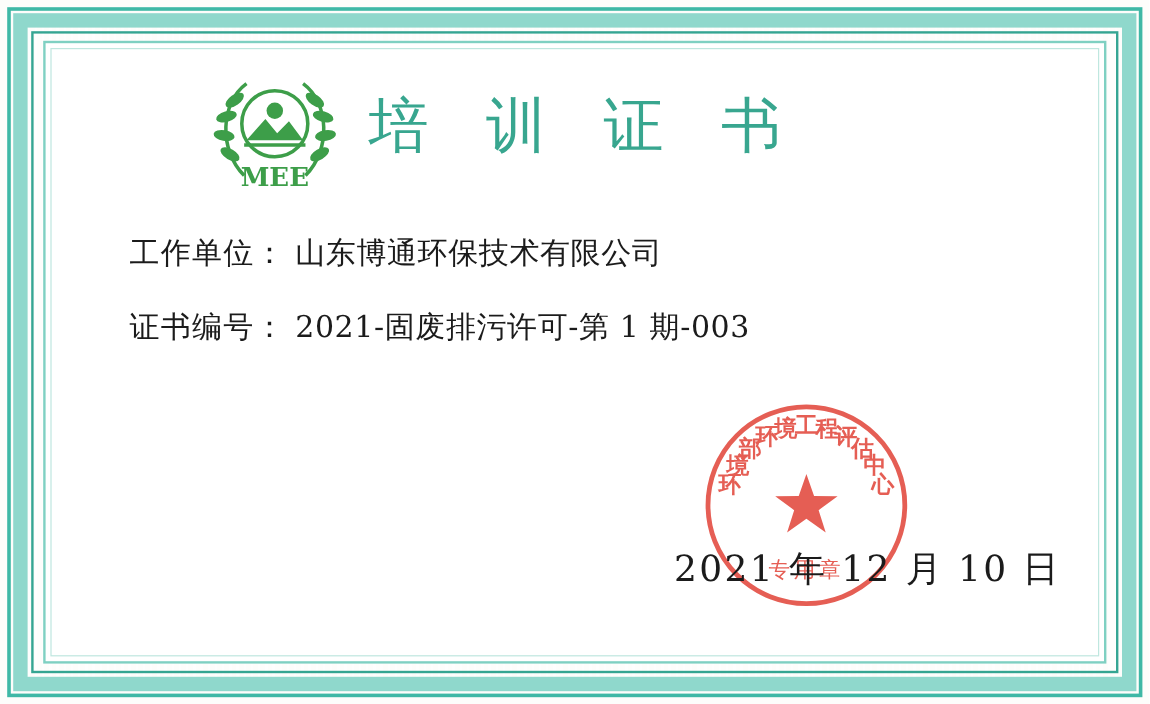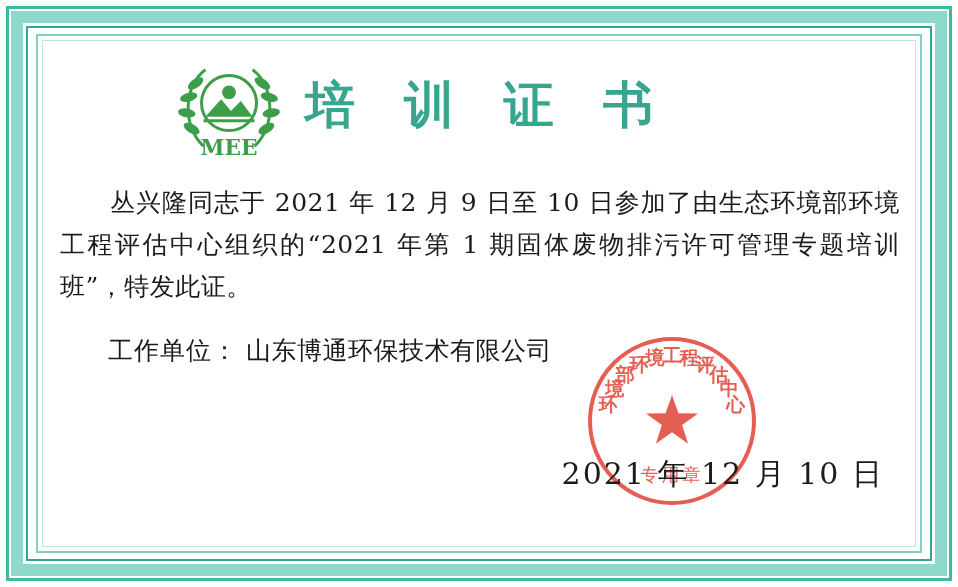--- a/index.html
+++ b/index.html
@@ -105,21 +105,21 @@
   }
 
   .title {
     position: absolute;
     left: 0;
     right: 0;
     top: 24px;
     text-align: center;
     font-family: "DejaVu Serif", serif;
     font-size: 50px;
-    font-weight: bold;
+    font-weight: normal;
     letter-spacing: 16px;
     color: #38a68f;
     text-indent: 16px;
   }
 
   
   .body-text {
     margin-top: 14px;
     font-size: 25px;
     line-height: 42px;
@@ -246,28 +246,28 @@
           <path d="M36 66 L52 48 L62 60 L72 50 L84 66 Z" fill="#3d9e49"></path>
           <path d="M34 70 h52" stroke="#3d9e49" stroke-width="3"></path>
           <text x="60" y="105" text-anchor="middle" font-family="DejaVu Serif, serif" font-size="22" font-weight="bold" fill="#3d9e49">MEE</text>
         </svg>
       </div>
 
       <div class="title">培 训 证 书</div>
 
     </div>
 
-    <div class="body-text">
-      <div class="para">丛兴隆同志于 2021 年 12 月 9 日至 10 日参加了由生态环境部环境工程评估中心组织的“2021 年第 1 期固体废物排污许可管理专题培训班”，特发此证。</div>
-    </div>
 
     <div class="field-row">
       <span class="label">工作单位：</span><span class="value">山东博通环保技术有限公司</span>
     </div>
 
+    <div class="field-row">
+      <span class="label">证书编号：</span><span class="value">2021-固废排污许可-第 1 期-003</span>
+    </div>
 
     <div class="seal">
       <div class="seal-text">
         <span class="seal-char" style="transform: rotate(-75deg) translateY(-66px) rotate(75deg);">环</span>
         <span class="seal-char" style="transform: rotate(-60deg) translateY(-66px) rotate(60deg);">境</span>
         <span class="seal-char" style="transform: rotate(-45deg) translateY(-66px) rotate(45deg);">部</span>
         <span class="seal-char" style="transform: rotate(-30deg) translateY(-66px) rotate(30deg);">环</span>
         <span class="seal-char" style="transform: rotate(-15deg) translateY(-66px) rotate(15deg);">境</span>
         <span class="seal-char" style="transform: rotate(0deg) translateY(-66px) rotate(0deg);">工</span>
         <span class="seal-char" style="transform: rotate(15deg) translateY(-66px) rotate(-15deg);">程</span>

